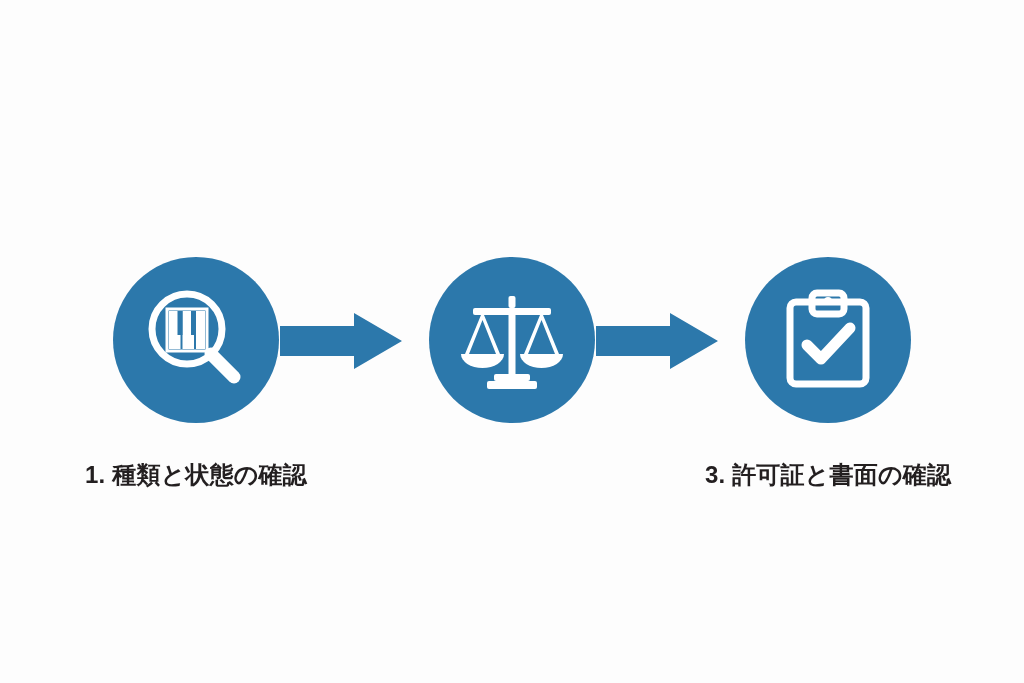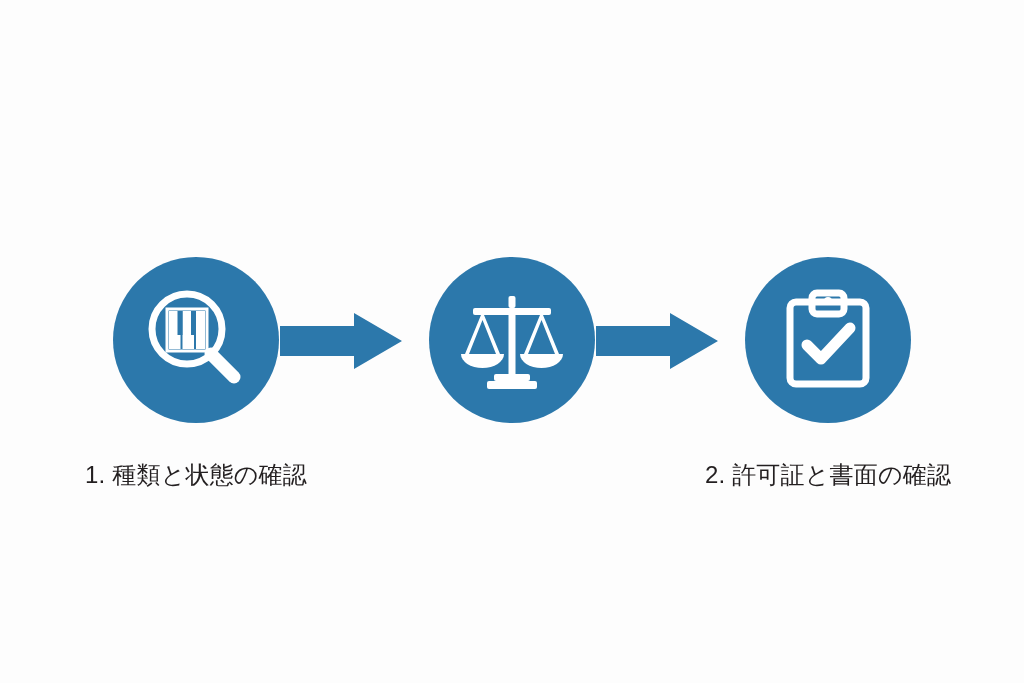--- a/index.html
+++ b/index.html
@@ -70,21 +70,21 @@
 
   .arrow svg { display: block; }
 
   
   .caption {
     position: absolute;
     top: 459px;
     width: 360px;
     text-align: center;
     font-size: 24px;
-    font-weight: normal;
+    font-weight: bold;
     color: #231f20;
     letter-spacing: 0.2px;
     white-space: nowrap;
     font-family: "Liberation Sans", "DejaVu Sans", sans-serif;
   }
   .caption-1 { left: 16px; }
   .caption-2 { left: 332px; }
   .caption-3 { left: 648px; }
 </style>
 </head>
@@ -171,16 +171,16 @@
             <rect x="36" y="5" width="32" height="21" rx="5" fill="none" stroke="#ffffff" stroke-width="7"></rect>
             <circle cx="52" cy="13" r="4" fill="#ffffff"></circle>
 
             <path d="M31 57 L45 71 L74 40" fill="none" stroke="#ffffff" stroke-width="11" stroke-linecap="round" stroke-linejoin="round"></path>
           </svg>
         </span>
       </div>
     </div>
 
     <div class="caption caption-1">1. 種類と状態の確認</div>
-    <div class="caption caption-3">2. 許可証と書面の確認</div>
+    <div class="caption caption-3">3. 許可証と書面の確認</div>
 
   </div>
 </div>
 
 </body></html>

